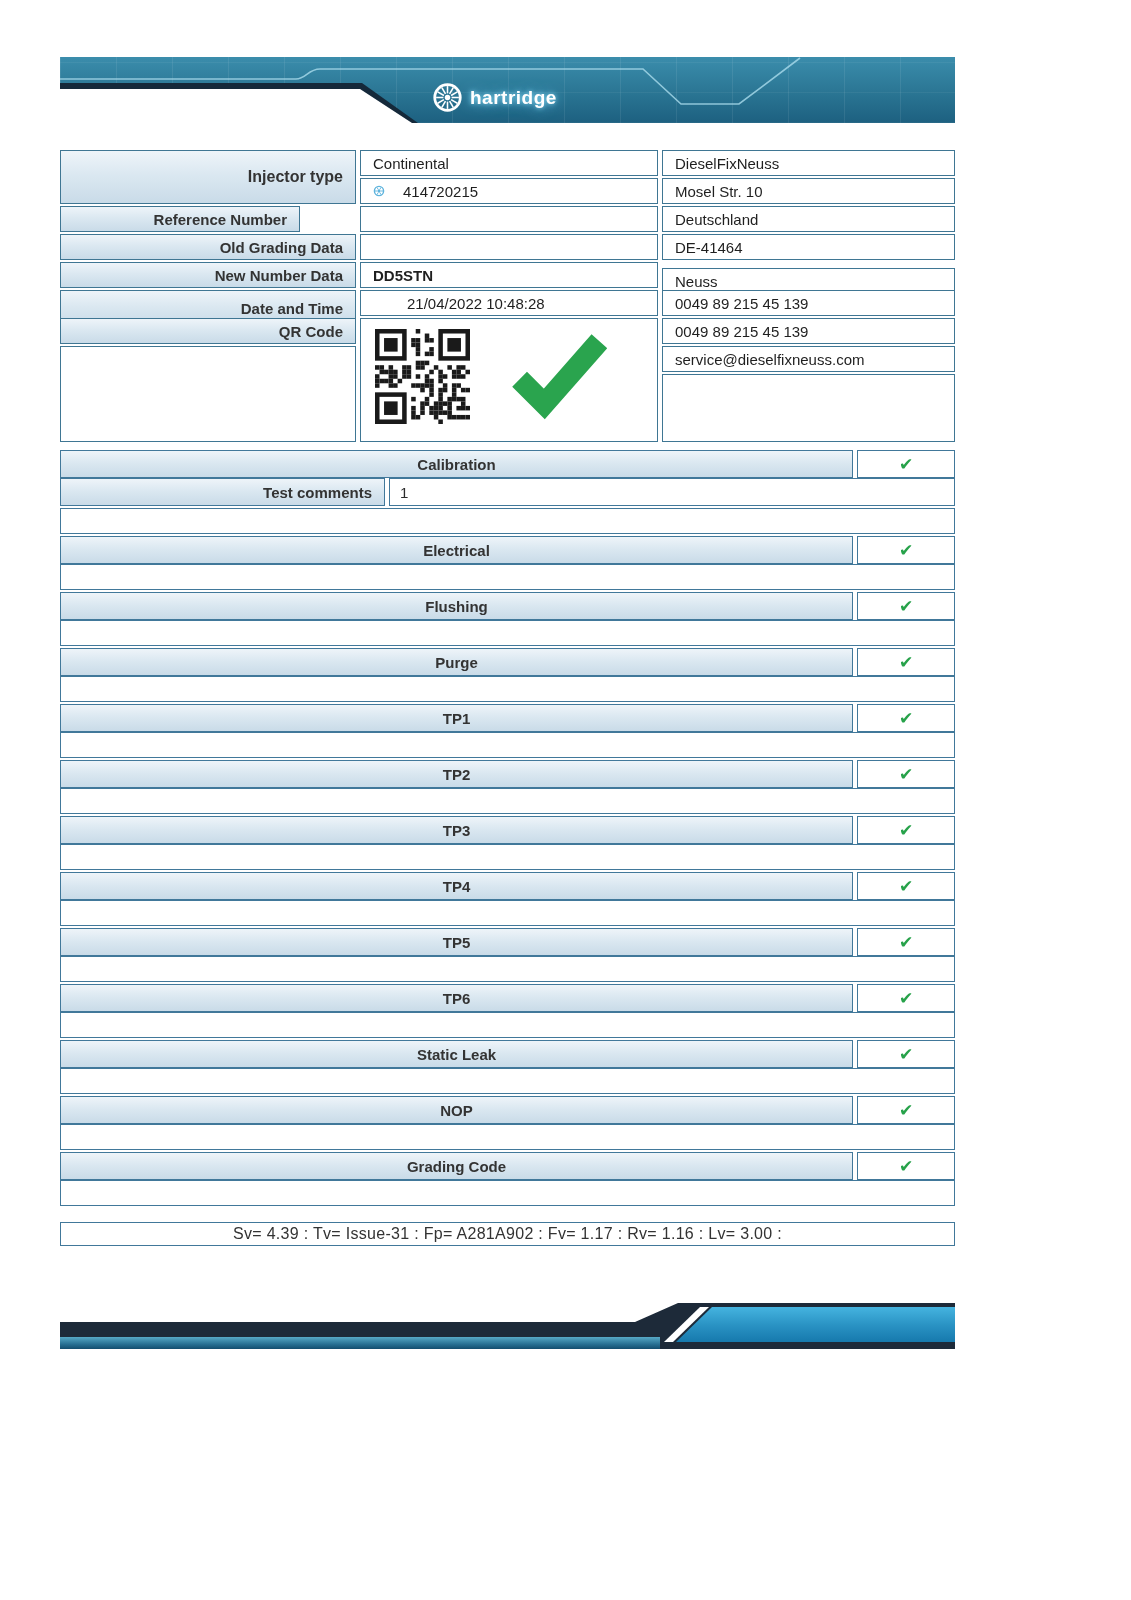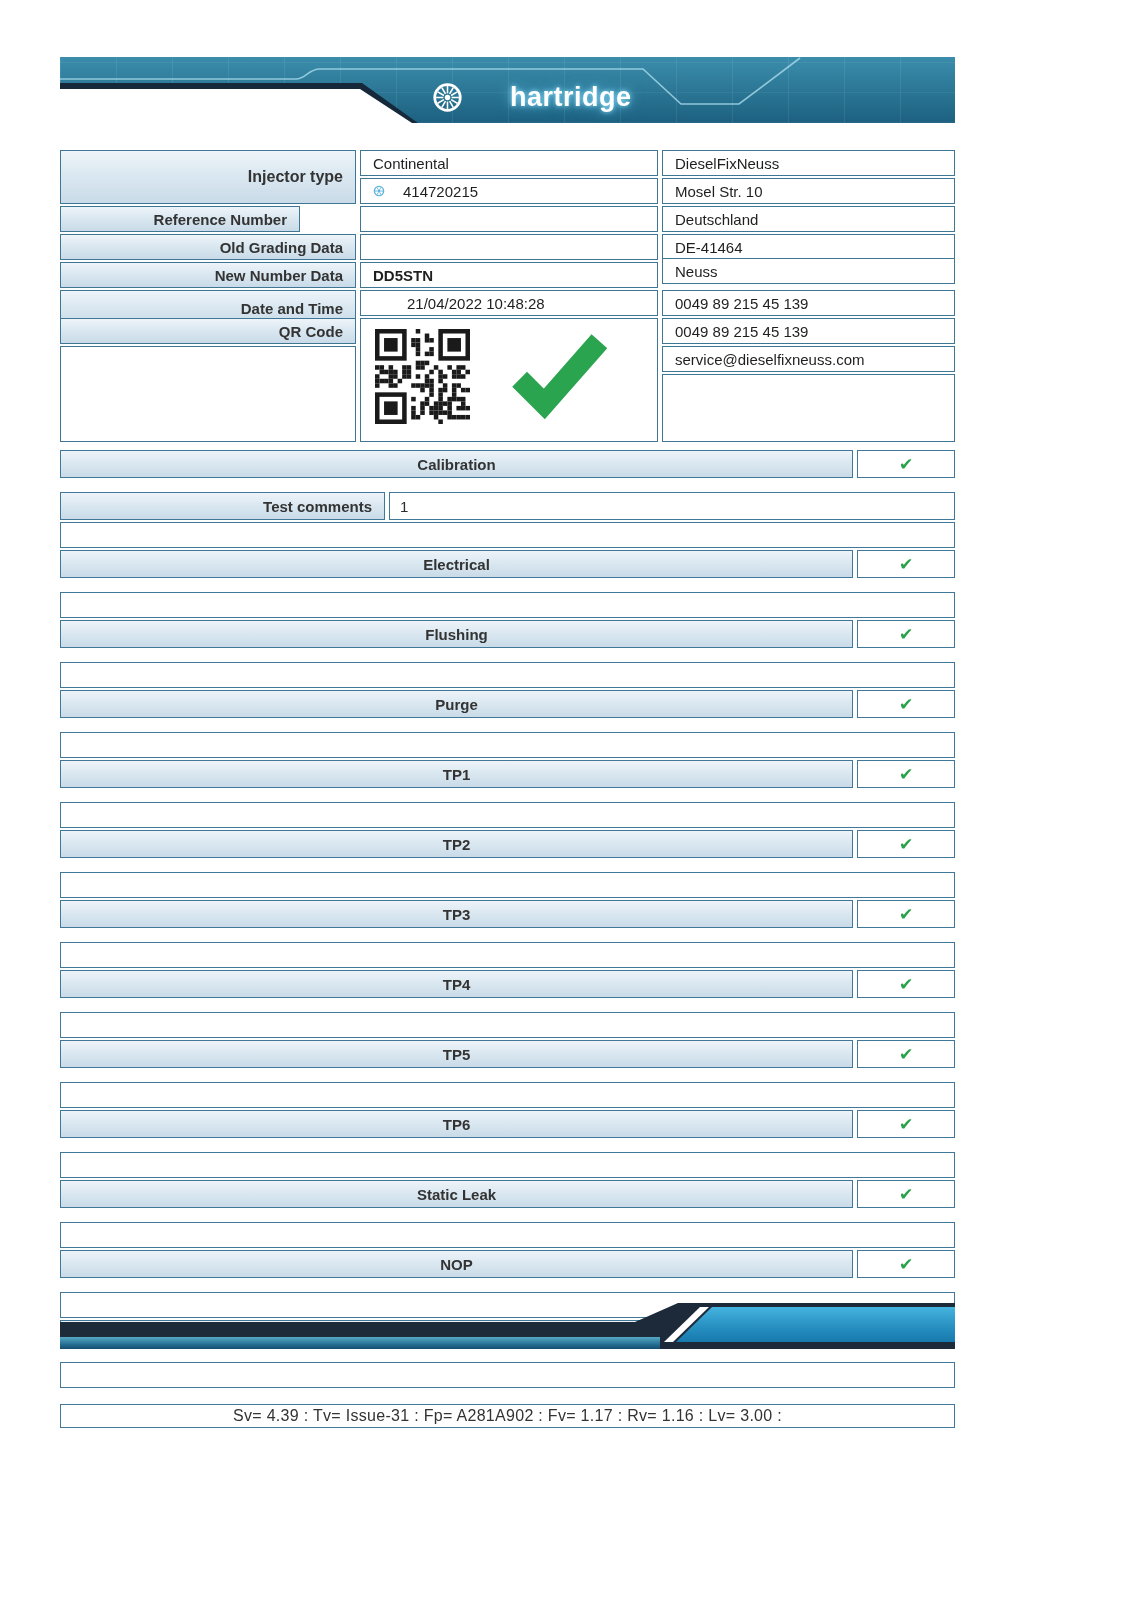--- a/index.html
+++ b/index.html
@@ -11,38 +11,38 @@
     background:linear-gradient(180deg,#3b8dac 0%,#2a7593 55%,#1d6080 100%);overflow:hidden;}
   .banner-grid{position:absolute;inset:0;
     background-image:repeating-linear-gradient(90deg,rgba(255,255,255,.08) 0 1px,transparent 1px 56px),
                      repeating-linear-gradient(0deg,rgba(255,255,255,.05) 0 1px,transparent 1px 30px);}
   .notch-navy{position:absolute;inset:0;background:#15293a;
     clip-path:polygon(0px 26px,302px 26px,358px 66px,0px 66px);}
   .notch-white{position:absolute;inset:0;background:#fff;
     clip-path:polygon(0px 32px,300px 32px,352px 66px,0px 66px);}
   .deco-line{position:absolute;inset:0;}
   .logo{position:absolute;left:372px;top:25px;display:flex;align-items:center;gap:7px;}
-  .logo-text{font-size:27px;font-weight:bold;color:#fff;letter-spacing:.5px;
-    text-shadow:0 0 5px rgba(150,230,255,.95),0 0 14px rgba(110,210,255,.75);margin-left:40px;}
+  .logo-text{font-size:19px;font-weight:bold;color:#fff;letter-spacing:.5px;
+    text-shadow:0 0 5px rgba(150,230,255,.95),0 0 14px rgba(110,210,255,.75);}
 
   
   .info{position:absolute;left:60px;top:148px;width:895px;height:299px;font-size:15px;}
   .info .cell{box-sizing:border-box;border:1px solid #3f7693;position:absolute;
     display:flex;align-items:center;background:#fff;}
   .lbl{background:linear-gradient(180deg,#eef4f9 0%,#dbe8f1 45%,#c9dbe8 100%) !important;
     justify-content:flex-end;padding-right:12px;font-weight:bold;color:#333;}
   .val{padding-left:12px;color:#1f1f1f;}
   .bold{font-weight:bold;}
   .qr-cell{align-items:flex-start !important;}
   .wheel-small{width:12px;height:12px;margin-right:18px;flex:0 0 auto;}
 
   
   .sections{position:absolute;left:60px;top:450px;width:895px;font-size:15px;}
   .block{margin-bottom:2px;}
-  .sec-head{display:flex;gap:4px;margin-bottom:14px;}
+  .sec-head{display:flex;gap:4px;margin-bottom:0;}
   .sec-label{box-sizing:border-box;flex:1;height:28px;border:1px solid #41789a;
     background:linear-gradient(180deg,#eef4f9 0%,#dbe8f1 45%,#c9dbe8 100%);
     display:flex;align-items:center;justify-content:center;font-weight:bold;color:#333;}
   .sec-check{box-sizing:border-box;width:98px;height:28px;border:1px solid #41789a;background:#fff;
     display:flex;align-items:center;justify-content:center;}
   .check-glyph{color:#27a24a;font-size:17px;font-weight:bold;line-height:1;
     font-family:"DejaVu Sans", sans-serif;}
   .empty-row{box-sizing:border-box;height:26px;border:1px solid #41789a;background:#fff;}
   .tc-row{display:flex;gap:4px;margin-bottom:2px;}
   .tc-label{box-sizing:border-box;width:325px;height:28px;border:1px solid #41789a;
@@ -265,21 +265,21 @@
           </svg></div>
       <svg width="95" height="95" viewBox="0 0 100 90" style="margin:8px 0 0 42px;">
         <path d="M8 50 L34 76 L92 10" fill="none" stroke="#2aa44e" stroke-width="22" stroke-linecap="butt" stroke-linejoin="miter"></path>
       </svg>
     </div>
 
     <div class="cell val" style="left:602px;top:2px;width:293px;height:26px;">DieselFixNeuss</div>
     <div class="cell val" style="left:602px;top:30px;width:293px;height:26px;">Mosel Str. 10</div>
     <div class="cell val" style="left:602px;top:58px;width:293px;height:26px;">Deutschland</div>
     <div class="cell val" style="left:602px;top:86px;width:293px;height:26px;">DE-41464</div>
-    <div class="cell val" style="left:602px;top:110px;width:293px;height:26px;">Neuss</div>
+    <div class="cell val" style="left:602px;top:120px;width:293px;height:26px;">Neuss</div>
     <div class="cell val" style="left:602px;top:142px;width:293px;height:26px;">0049 89 215 45 139</div>
     <div class="cell val" style="left:602px;top:170px;width:293px;height:26px;">0049 89 215 45 139</div>
     <div class="cell val" style="left:602px;top:198px;width:293px;height:26px;">service@dieselfixneuss.com</div>
     <div class="cell" style="left:602px;top:226px;width:293px;height:68px;"></div>
   </div>
 
   <div class="sections">
 
     <div class="block">
       <div class="sec-head">

